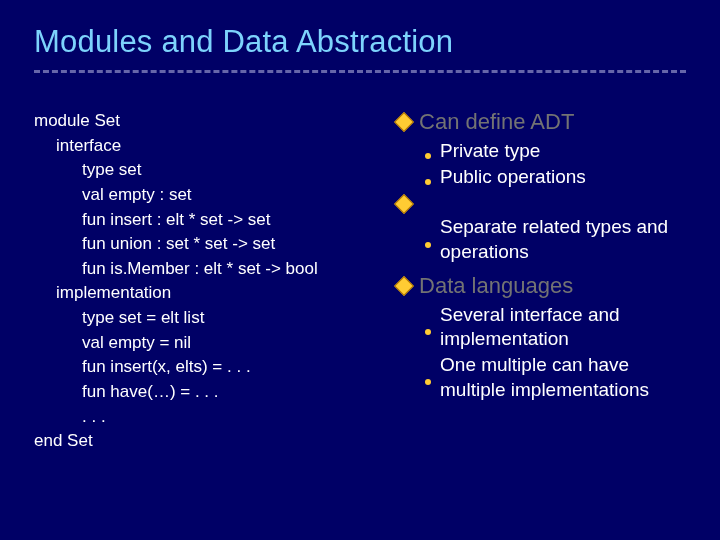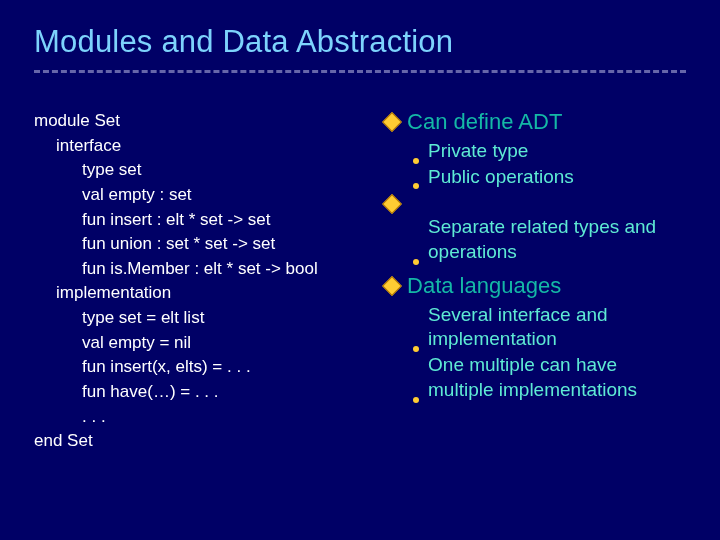--- a/index.html
+++ b/index.html
@@ -19,21 +19,21 @@
     margin-bottom: 10px;
     letter-spacing: 0.2px;
   }
   .rule {
     height: 0;
     border-top: 3px dashed #6666aa;
     margin: 6px 0 18px 0;
   }
   .cols {
     display: flex;
-    gap: 12px;
+    gap: 24px;
     align-items: flex-start;
     padding-top: 18px;
   }
   .left {
     flex: 0 0 52%;
     font-family: Verdana, Geneva, sans-serif;
     font-size: 17px;
     line-height: 1.45;
     color: #fff;
     white-space: nowrap;
@@ -42,44 +42,44 @@
   .left .lvl1 { padding-left: 22px; }
   .left .lvl2 { padding-left: 48px; }
   .right {
     flex: 1;
   }
   .h1 {
     display: flex;
     align-items: center;
     gap: 6px;
     font-size: 22px;
-    color: #14b8a6;
+    color: #737373;
     margin-top: 0;
     margin-bottom: 4px;
   }
   .h1 .dia {
     width: 14px;
     height: 14px;
     background: #ffcc33;
     transform: rotate(45deg);
     flex-shrink: 0;
     border: 1px solid #b37700;
     margin-right: 2px;
   }
   .sub {
     list-style: none;
     padding-left: 28px;
     margin-bottom: 8px;
   }
   .sub li {
     font-size: 19px;
-    color: #5eead4;
+    color: #ffffff;
     line-height: 1.3;
     display: flex;
-    align-items: flex-end;
+    align-items: center;
     gap: 9px;
     margin-bottom: 1px;
   }
   .sub li .dotc {
     width: 6px;
     height: 6px;
     background: #ffcc33;
     border-radius: 50%;
     flex-shrink: 0;
     margin-top: 9px;

